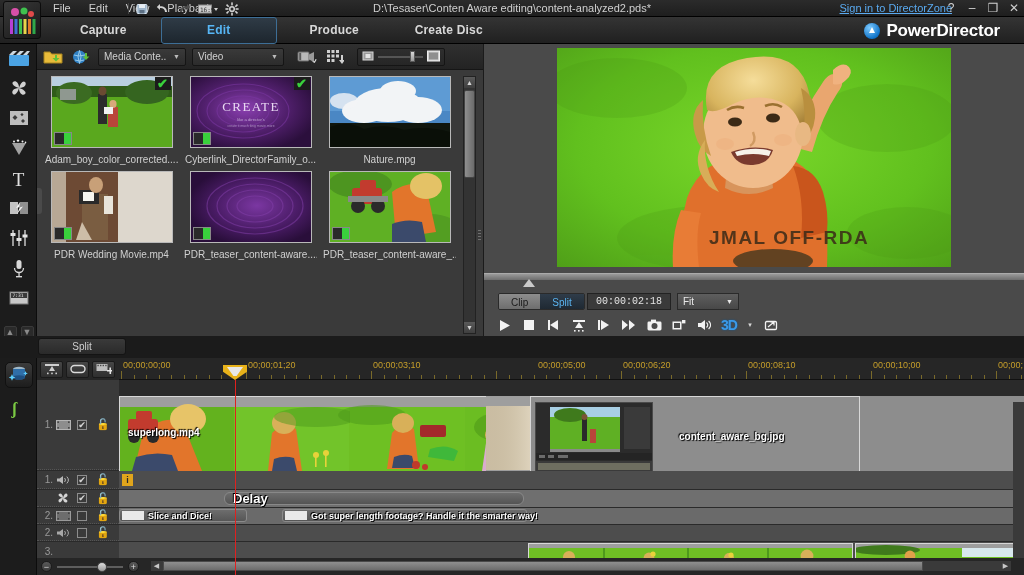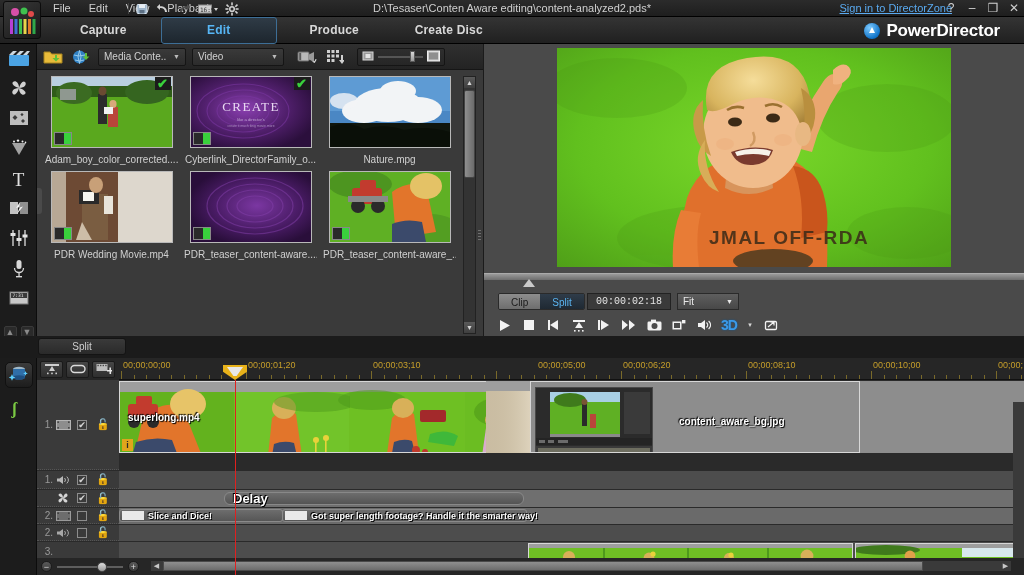--- a/index.html
+++ b/index.html
@@ -1037,21 +1037,21 @@
                 <rect x="1.4" y="1.4" width="1.5" height="1.5"></rect>
                 <rect x="1.4" y="7.1" width="1.5" height="1.5"></rect>
                 <rect x="12.1" y="1.4" width="1.5" height="1.5"></rect>
                 <rect x="12.1" y="7.1" width="1.5" height="1.5"></rect>
               </g>
             </svg>
         </span>
         <span class="cb">✔</span>
         <span class="lock">🔓</span>
       </div>
-      <div class="tbody" style="top:1px; height:72px; width:905px;">
+      <div class="tbody" style="top:16px; height:92px; width:905px;">
 
         <div class="vclip" style="left:0px; width:406px;">
           <svg width="404" height="88" viewBox="0 0 404 88" preserveAspectRatio="none">
             <rect width="404" height="88" fill="#6fbf24"></rect>
             <rect x="0" y="0" width="404" height="10" fill="#9e9e9e"></rect>
             <rect x="0" y="74" width="404" height="14" fill="#9e9e9e"></rect>
 
             <g>
                 <rect x="0" y="10" width="114" height="64" fill="#63b21e"></rect>
               <path d="M22 40 q14 -22 40 -16 l20 50 H14z" fill="#e2752b"></path>
@@ -1196,21 +1196,21 @@
                 <rect x="1.4" y="7.1" width="1.5" height="1.5"></rect>
                 <rect x="12.1" y="1.4" width="1.5" height="1.5"></rect>
                 <rect x="12.1" y="7.1" width="1.5" height="1.5"></rect>
               </g>
             </svg>
         </span>
         <span class="cb"></span>
         <span class="lock">🔓</span>
       </div>
       <div class="tbody" style="top:128px; height:16px; width:905px; background:#6a6a6a;">
-        <div class="txtclip" style="left:0px; width:164px;text-align:center;">
+        <div class="txtclip" style="left:0px; width:128px;text-align:center;">
           <span class="sw"></span>
           <span class="t">Slice and Dice!</span>
         </div>
         <div class="txtclip" style="left:163px; width:245px;">
           <span class="sw"></span>
           <span class="t">Got super length footage? Handle it the smarter way!</span>
         </div>
       </div>
 
       <div class="thead" style="top:145px; height:16px;">

